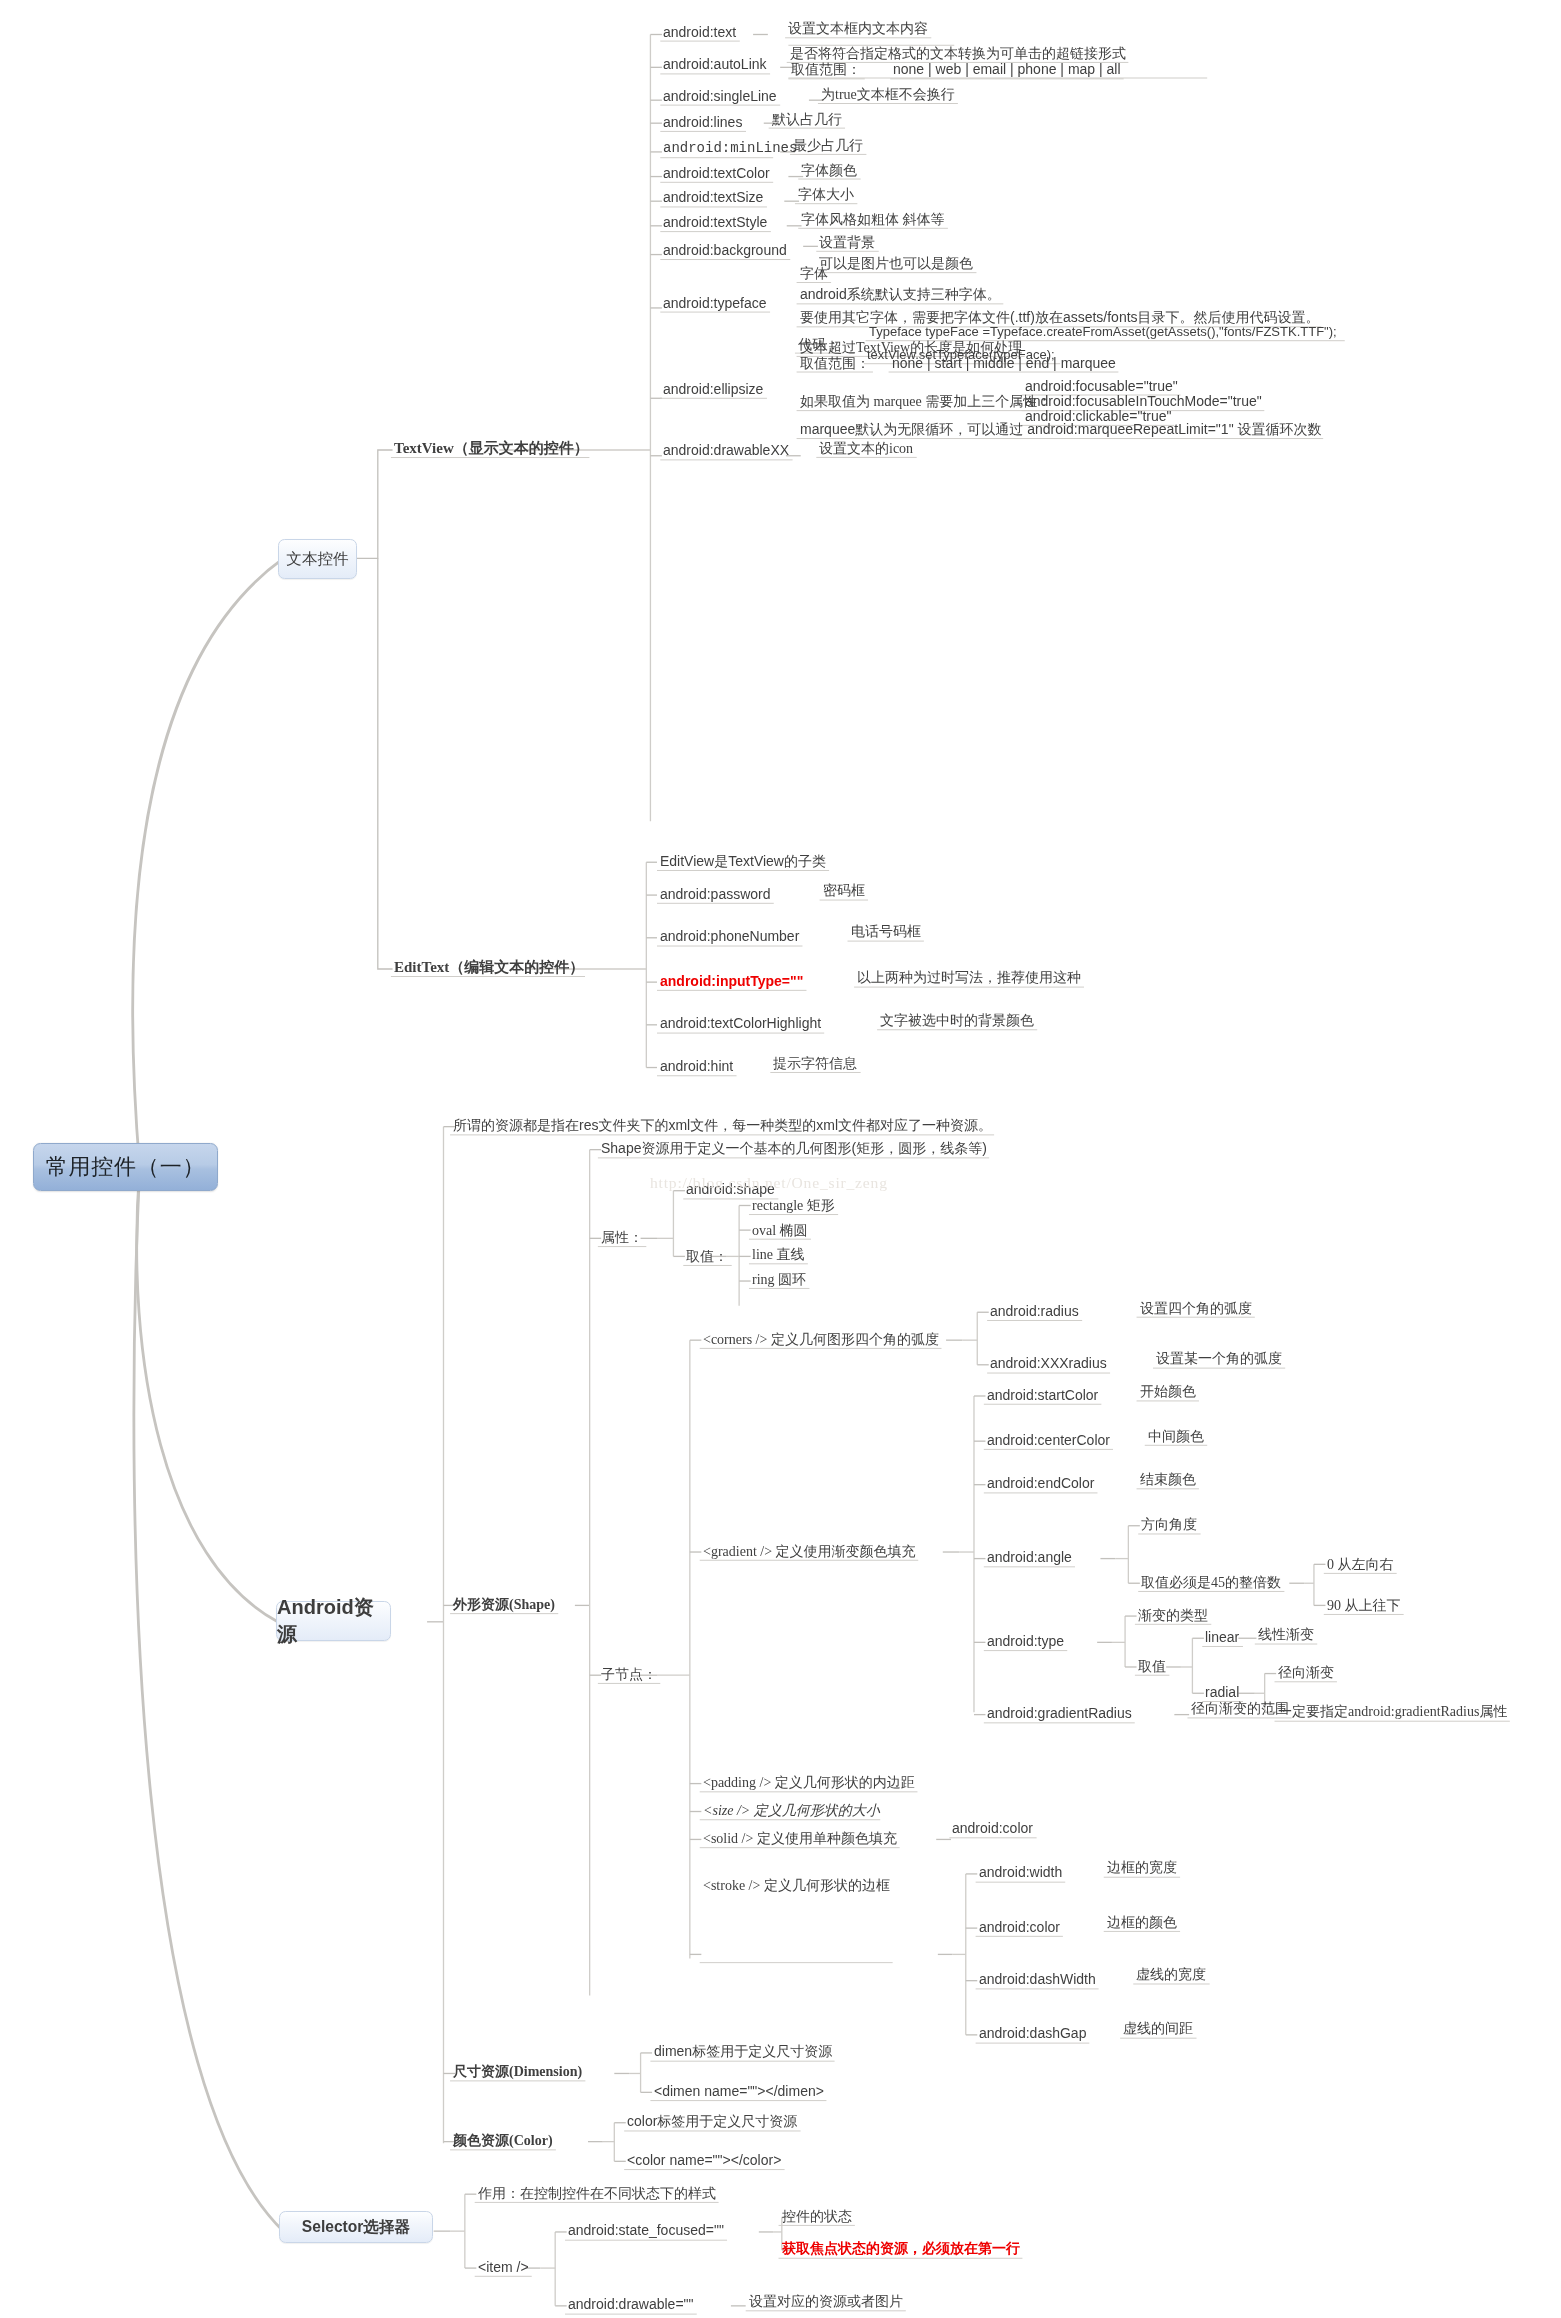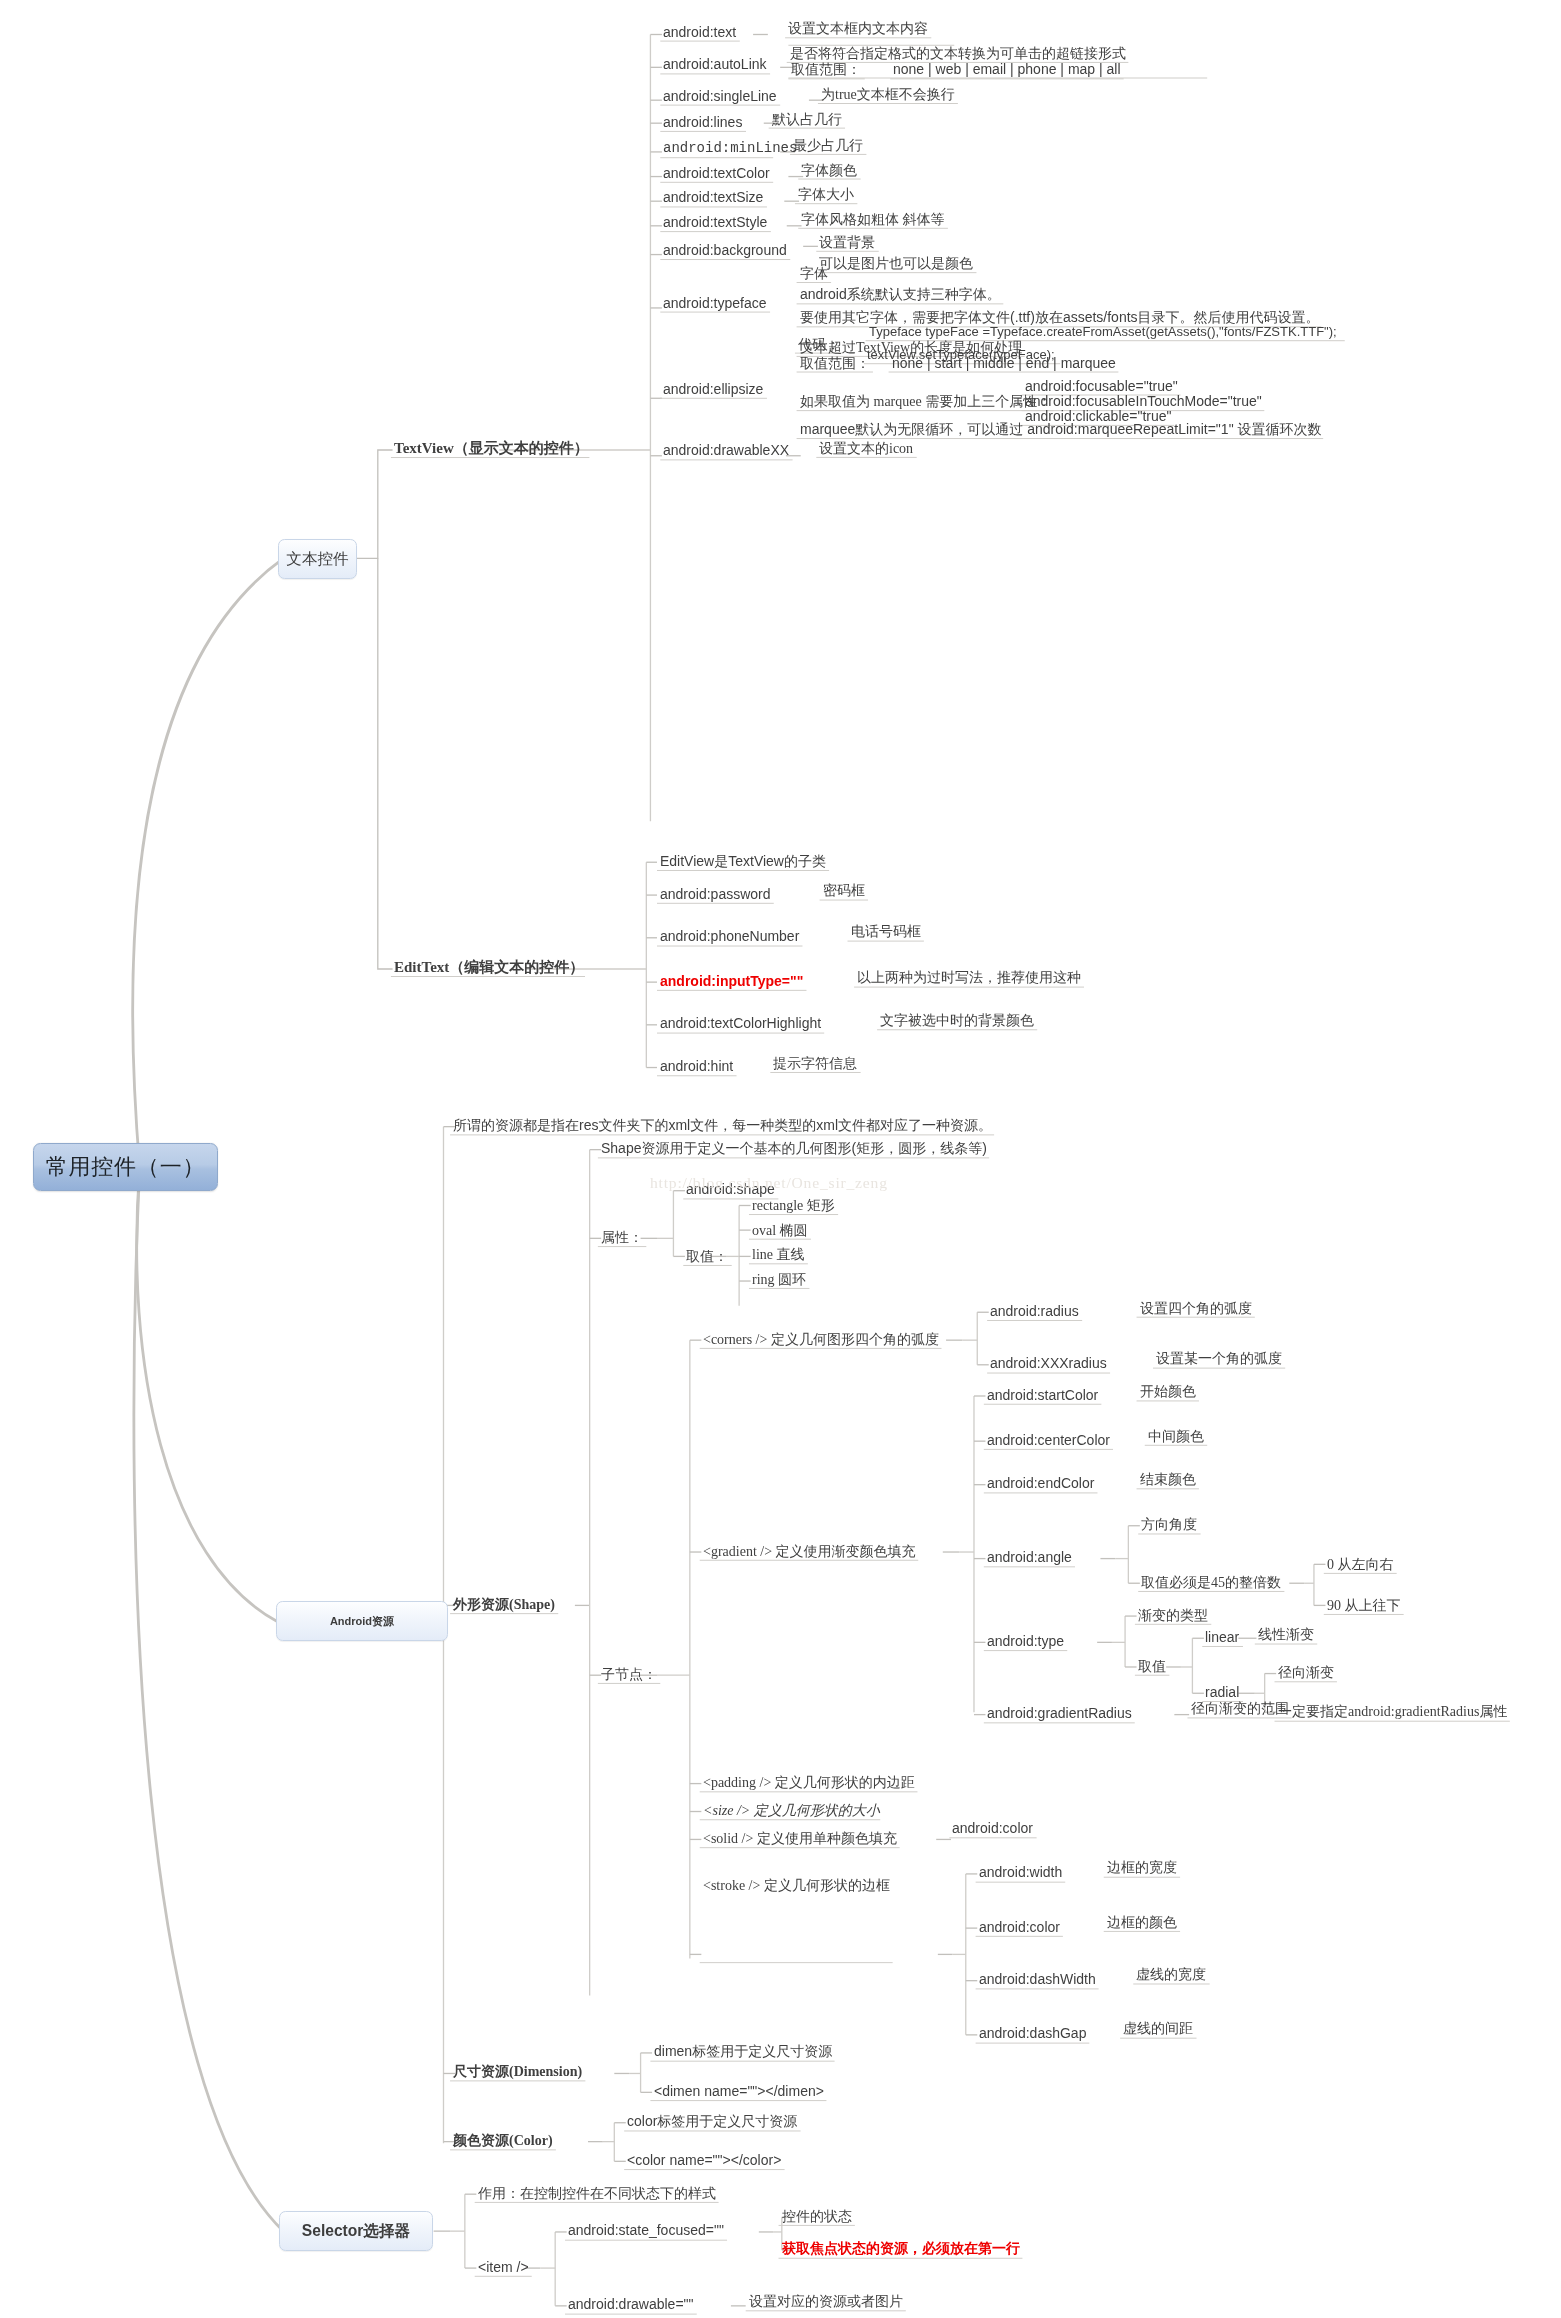--- a/index.html
+++ b/index.html
@@ -357,25 +357,25 @@
     </svg>
 
   <div class="root-node" style="left:33px;top:1143px;width:185px;height:48px;">
     <span>常用控件（一）</span>
   </div>
 
   <div class="l2-node serif" style="left:278px;top:539px;width:79px;height:40px;font-size:15.6px;">
     <span>文本控件</span>
   </div>
 
-  <div class="l2-node bold" style="left:276px;top:1601px;width:172px;height:40px;font-size:11px;">
+  <div class="l2-node bold" style="left:276px;top:1601px;width:115px;height:40px;font-size:20px;">
     <span>Android资源</span>
   </div>
 
-  <div class="l2-node bold" style="left:279px;top:2211px;width:154px;height:40px;font-size:15.6px;">
+  <div class="l2-node bold" style="left:279px;top:2211px;width:154px;height:32px;font-size:15.6px;">
     <span>Selector选择器</span>
   </div>
 
   <div class="topic bold cjk" style="left:394px;top:440px;font-size:15px;">TextView（显示文本的控件）</div>
 
   <div class="topic" style="left:663px;top:25px;">android:text</div>
   <div class="topic cjk" style="left:788px;top:21.3px;">设置文本框内文本内容</div>
 
   <div class="topic" style="left:663px;top:57px;">android:autoLink</div>
   <div class="topic cjk" style="left:790px;top:46px;">是否将符合指定格式的文本转换为可单击的超链接形式</div>

